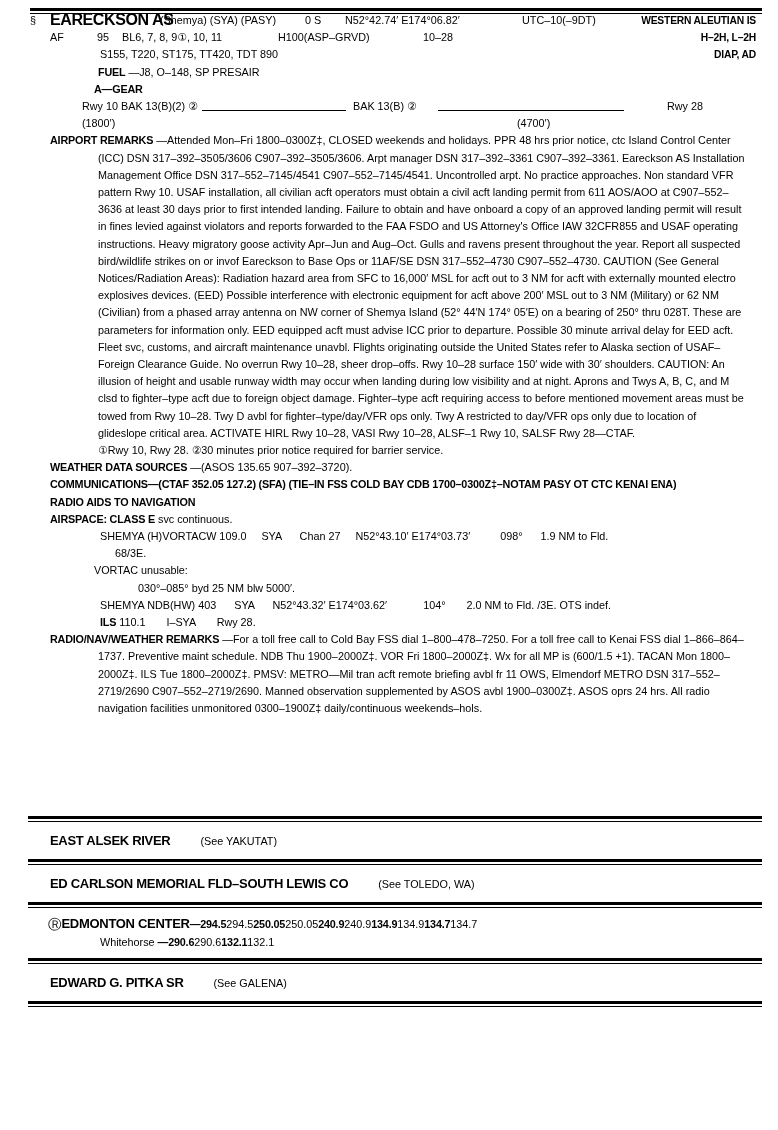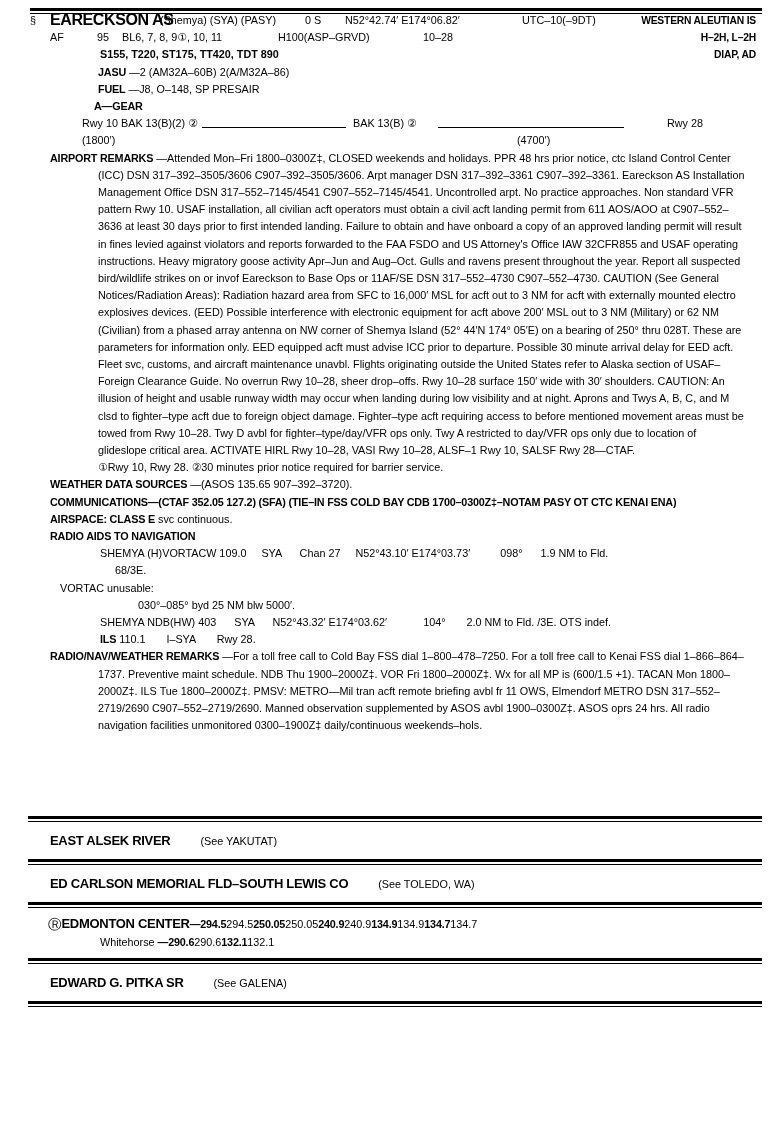--- a/index.html
+++ b/index.html
@@ -18,21 +18,21 @@
     height:2px; border-top:3px solid #000; border-bottom:1px solid #000;
   }
   .toprule { position:absolute; top:8px; left:30px; width:732px; }
   .row { position:relative; height:17.2px; }
   .abs { position:absolute; white-space:nowrap; }
   .r { right:22px; text-align:right; }
   .para { margin-left:50px; margin-right:33px; padding-left:48px; text-indent:-48px; }
   .cont { margin-left:50px; margin-right:33px; padding-left:48px; }
   .ind1 { margin-left:100px; margin-right:33px; }
   .ind2 { margin-left:115px; }
-  .ind3 { margin-left:60px; }
+  .ind3 { margin-left:94px; }
   .ind4 { margin-left:138px; }
   .gearline { position:absolute; border-top:1.5px solid #000; height:0; top:12px; }
   .radar { font-size:13.5px; line-height:1; vertical-align:-1px; }
   .seg { margin-right:0; }
   .seg:last-child { margin-right:0; }
   .entries { position:absolute; top:816px; left:0; width:657px; }
   .erule { margin-left:28px; width:734px; }
   .entryrow { margin:10px 0 9px 50px; height:18px; display:flex; align-items:baseline; }
   .entryref { margin-left:30px; font-size:10.8px; }
   .edm { margin:7px 0 0 48px; line-height:17.5px; }
@@ -57,25 +57,22 @@
     </div>
     <div class="row">
       <span class="abs" style="left:50px;">AF</span>
       <span class="abs" style="left:97px;">95</span>
       <span class="abs" style="left:122px;">BL6, 7, 8, 9①, 10, 11</span>
       <span class="abs" style="left:278px;">H100(ASP–GRVD)</span>
       <span class="abs" style="left:423px;">10–28</span>
       <span class="abs r bc sm">H–2H, L–2H</span>
     </div>
     <div class="row">
-      <span class="abs" style="left:100px;font-weight:bold;">S155, T220, ST175, TT420, TDT 890</span>
+      <span class="abs" style="left:100px;">S155, T220, ST175, TT420, TDT 890</span>
       <span class="abs r bc sm">DIAP, AD</span>
-    </div>
-    <div class="row">
-      <span class="abs" style="left:98px;"><span class="bc">JASU</span><span> —2 (AM32A–60B) 2(A/M32A–86)</span></span>
     </div>
     <div class="row">
       <span class="abs" style="left:98px;"><span class="bc">FUEL</span><span> —J8, O–148, SP PRESAIR</span></span>
     </div>
     <div class="row">
       <span class="abs bc" style="left:50px;margin-left:44px;">A—GEAR</span>
     </div>
     <div class="row">
       <span class="abs" style="left:82px;">Rwy 10 BAK 13(B)(2) ②</span>
       <span class="abs gearline" style="left:202px; width:144px;"></span>
@@ -90,23 +87,23 @@
   </div>
 
   <div class="para"><span class="bc">AIRPORT REMARKS</span> <span>—Attended Mon–Fri 1800–0300Z‡, CLOSED weekends and holidays. PPR 48 hrs prior notice, ctc Island Control Center (ICC) DSN 317–392–3505/3606 C907–392–3505/3606. Arpt manager DSN 317–392–3361 C907–392–3361. Eareckson AS Installation Management Office DSN 317–552–7145/4541 C907–552–7145/4541. Uncontrolled arpt. No practice approaches. Non standard VFR pattern Rwy 10. USAF installation, all civilian acft operators must obtain a civil acft landing permit from 611 AOS/AOO at C907–552–3636 at least 30 days prior to first intended landing. Failure to obtain and have onboard a copy of an approved landing permit will result in fines levied against violators and reports forwarded to the FAA FSDO and US Attorney's Office IAW 32CFR855 and USAF operating instructions. Heavy migratory goose activity Apr–Jun and Aug–Oct. Gulls and ravens present throughout the year. Report all suspected bird/wildlife strikes on or invof Eareckson to Base Ops or 11AF/SE DSN 317–552–4730 C907–552–4730. CAUTION (See General Notices/Radiation Areas): Radiation hazard area from SFC to 16,000′ MSL for acft out to 3 NM for acft with externally mounted electro explosives devices. (EED) Possible interference with electronic equipment for acft above 200′ MSL out to 3 NM (Military) or 62 NM (Civilian) from a phased array antenna on NW corner of Shemya Island (52° 44′N 174° 05′E) on a bearing of 250° thru 028T. These are parameters for information only. EED equipped acft must advise ICC prior to departure. Possible 30 minute arrival delay for EED acft. Fleet svc, customs, and aircraft maintenance unavbl. Flights originating outside the United States refer to Alaska section of USAF–Foreign Clearance Guide. No overrun Rwy 10–28, sheer drop–offs. Rwy 10–28 surface 150′ wide with 30′ shoulders. CAUTION: An illusion of height and usable runway width may occur when landing during low visibility and at night. Aprons and Twys A, B, C, and M clsd to fighter–type acft due to foreign object damage. Fighter–type acft requiring access to before mentioned movement areas must be towed from Rwy 10–28. Twy D avbl for fighter–type/day/VFR ops only. Twy A restricted to day/VFR ops only due to location of glideslope critical area. ACTIVATE HIRL Rwy 10–28, VASI Rwy 10–28, ALSF–1 Rwy 10, SALSF Rwy 28—CTAF.</span></div>
   <div class="cont">①Rwy 10, Rwy 28. ②30 minutes prior notice required for barrier service.</div>
 
   <div class="para"><span class="bc">WEATHER DATA SOURCES</span><span> —(ASOS 135.65 907–392–3720).</span></div>
 
   <div class="para bc">COMMUNICATIONS—(CTAF 352.05 127.2) (SFA) (TIE–IN FSS COLD BAY CDB 1700–0300Z‡–NOTAM PASY OT CTC KENAI ENA)</div>
 
 
+  <div class="para bc">RADIO AIDS TO NAVIGATION</div>
+
   <div class="para"><span class="bc">AIRSPACE: CLASS E</span><span> svc continuous.</span></div>
-
-  <div class="para bc">RADIO AIDS TO NAVIGATION</div>
   <div class="ind1 pre">SHEMYA (H)VORTACW 109.0     SYA      Chan 27     N52°43.10′ E174°03.73′          098°      1.9 NM to Fld.</div>
   <div class="ind2">68/3E.</div>
   <div class="ind3">VORTAC unusable:</div>
   <div class="ind4">030°–085° byd 25 NM blw 5000′.</div>
   <div class="ind1 pre">SHEMYA NDB(HW) 403      SYA      N52°43.32′ E174°03.62′            104°       2.0 NM to Fld. /3E. OTS indef.</div>
   <div class="ind1"><span class="bc">ILS</span><span class="pre"> 110.1       I–SYA       Rwy 28.</span></div>
 
   <div class="para"><span class="bc">RADIO/NAV/WEATHER REMARKS</span><span> —For a toll free call to Cold Bay FSS dial 1–800–478–7250. For a toll free call to Kenai FSS dial 1–866–864–1737. Preventive maint schedule. NDB Thu 1900–2000Z‡. VOR Fri 1800–2000Z‡. Wx for all MP is (600/1.5 +1). TACAN Mon 1800–2000Z‡. ILS Tue 1800–2000Z‡. PMSV: METRO—Mil tran acft remote briefing avbl fr 11 OWS, Elmendorf METRO DSN 317–552–2719/2690 C907–552–2719/2690. Manned observation supplemented by ASOS avbl 1900–0300Z‡. ASOS oprs 24 hrs. All radio navigation facilities unmonitored 0300–1900Z‡ daily/continuous weekends–hols.</span></div>
 
   <div class="entries">

